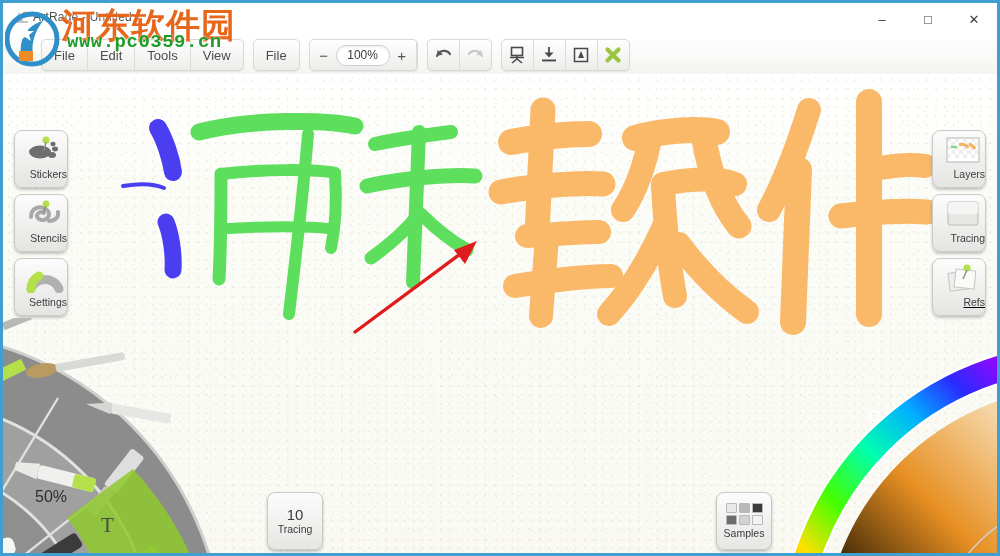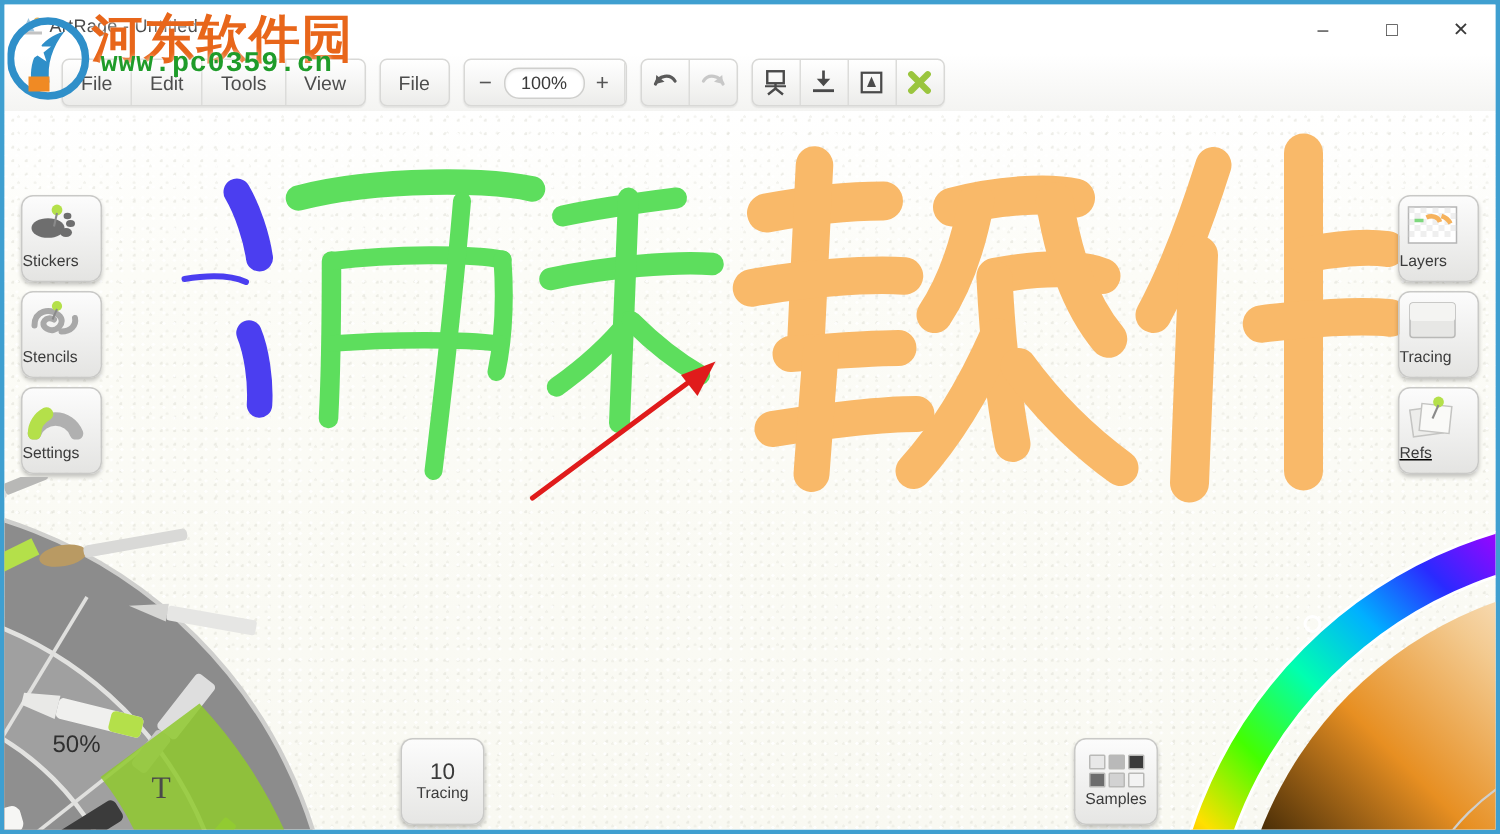--- a/index.html
+++ b/index.html
@@ -46,21 +46,21 @@
             linear-gradient(180deg,#ffffff 0%,#fcfcf7 22%,#f9f9f2 100%);
           background-size:7px 7px,9px 9px,11px 11px,100% 100%;}
 
   
   .art{position:absolute;left:0;top:0;width:994px;height:482px;pointer-events:none;}
 
   
   .sidebtn{position:absolute;width:52px;height:56px;border-radius:8px;
            background:linear-gradient(#fcfcfc,#e4e4e2);
            border:1px solid #c9c9c7;box-shadow:0 2px 3px rgba(0,0,0,.22);
-           display:flex;flex-direction:column;align-items:flex-start;justify-content:flex-start;
+           display:flex;flex-direction:column;align-items:flex-end;justify-content:flex-start;
            cursor:default;}
   .sb-ico{width:44px;height:34px;margin-top:2px;display:flex;align-items:center;justify-content:center;}
   .sb-lbl{font-size:10.5px;color:#3b3b3b;line-height:12px;margin-top:1px;}
 
   
   .toolwheel{position:absolute;left:-96px;bottom:-92px;width:330px;height:330px;}
   .colorwheel{position:absolute;right:-88px;bottom:-92px;width:320px;height:320px;}
 
   .pbtn{position:absolute;width:54px;height:56px;border-radius:8px;
         background:linear-gradient(#fcfcfc,#e6e6e4);border:1px solid #c9c9c7;

